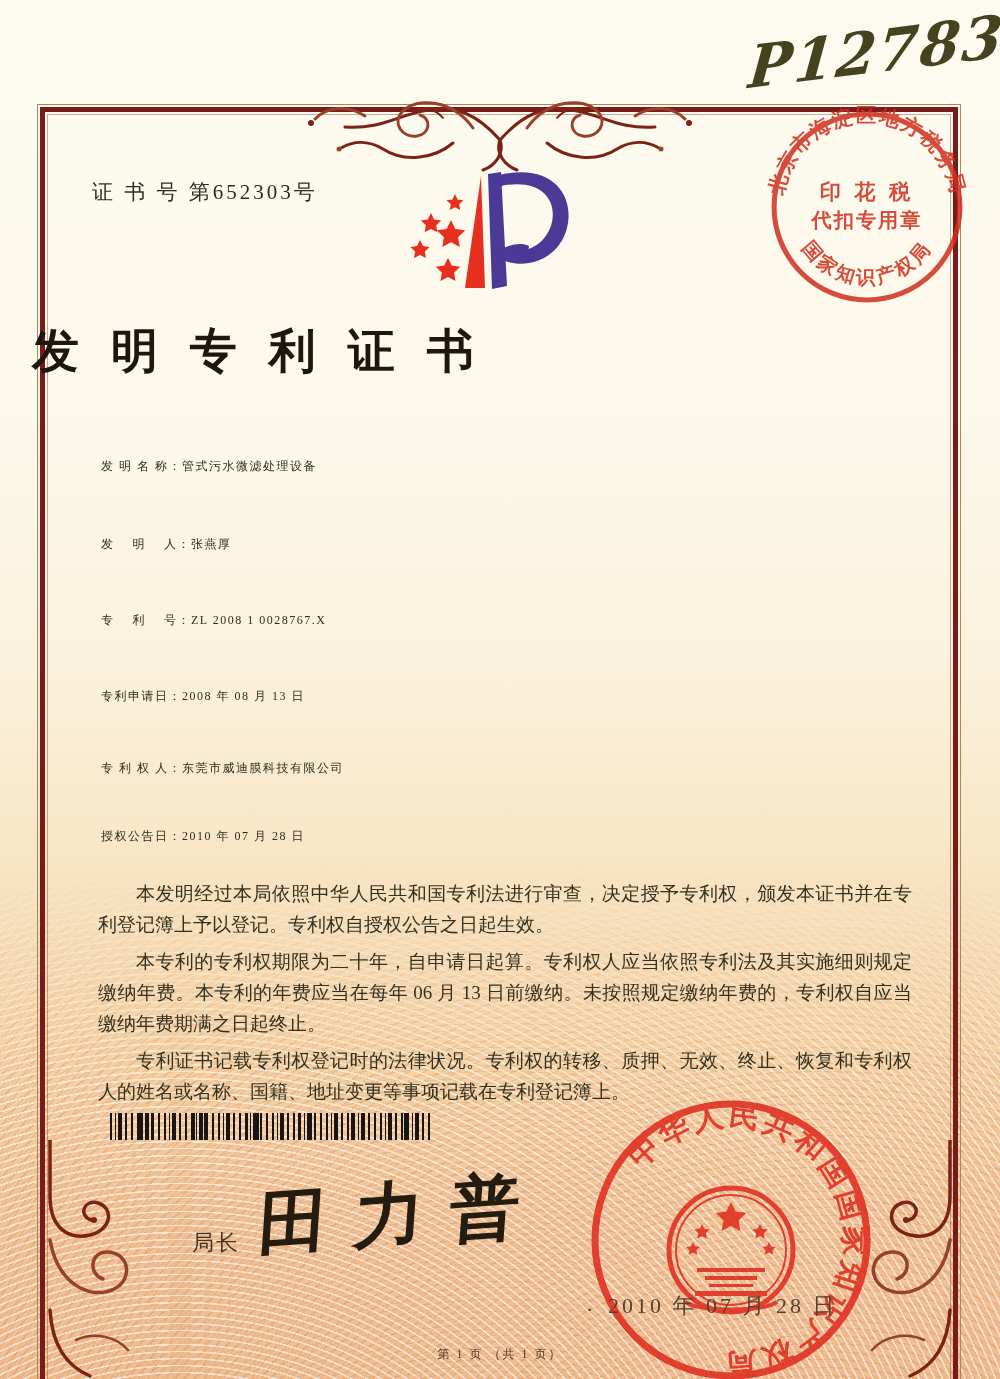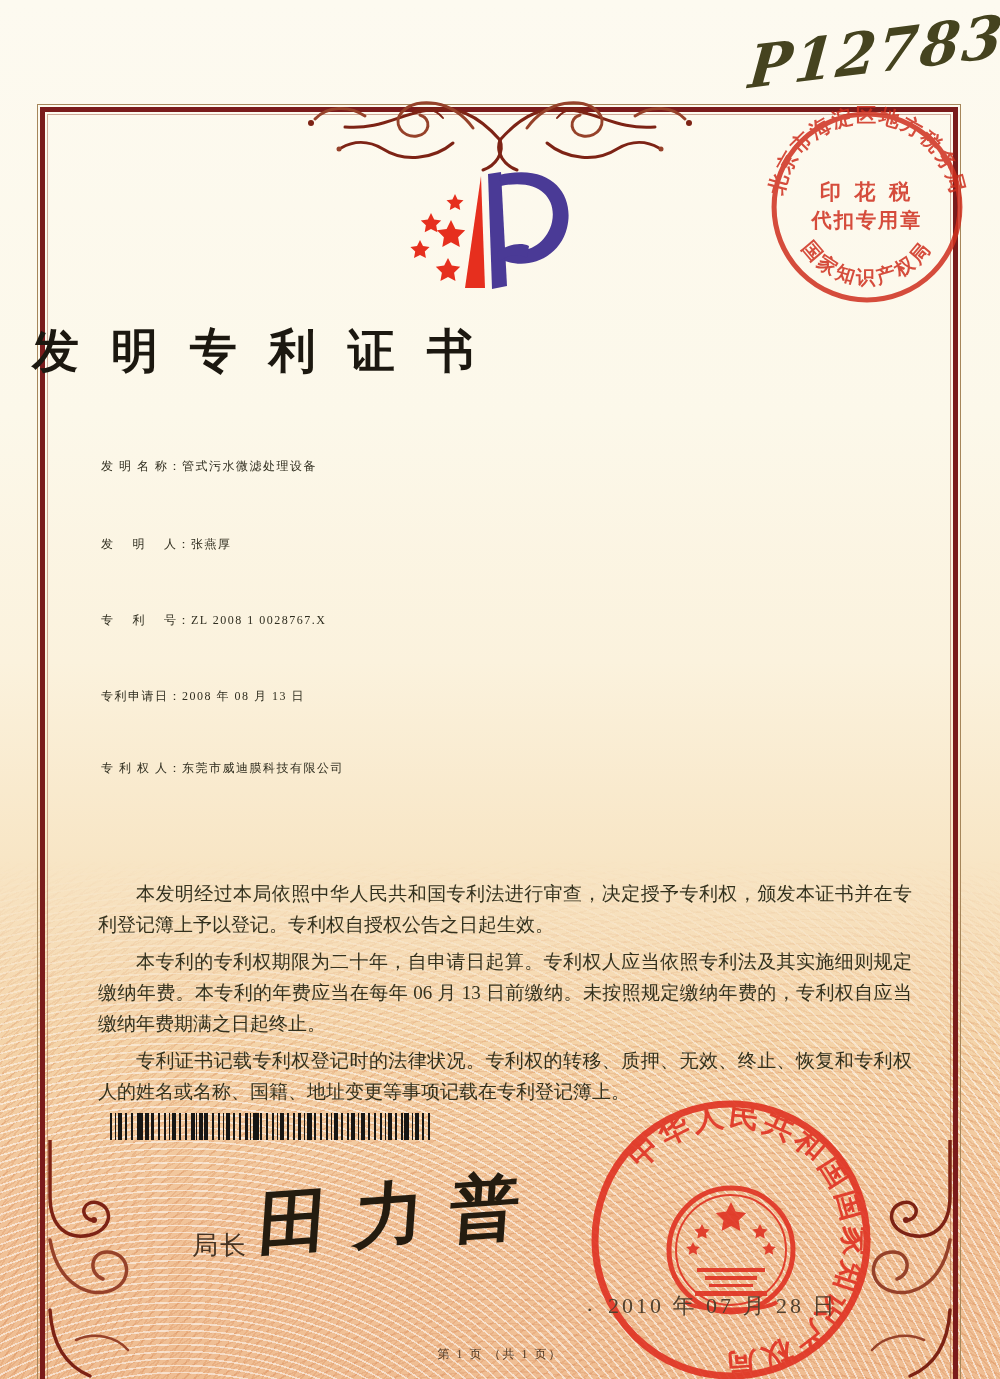--- a/index.html
+++ b/index.html
@@ -69,21 +69,21 @@
   }
   .paras p{margin:6px;text-indent:2em;}
   .barcode{
     position:absolute;left:110px;top:1113px;width:322px;height:27px;
     background-image:
       repeating-linear-gradient(90deg,#171614 0 2px,transparent 2px 5px,#171614 5px 6px,transparent 6px 8px,#171614 8px 12px,transparent 12px 15px,#171614 15px 17px,transparent 17px 21px,#171614 21px 23px,transparent 23px 27px),
       repeating-linear-gradient(90deg,transparent 0 29px,#171614 29px 32px,transparent 32px 41px,#171614 41px 43px,transparent 43px 53px);
   }
   .sig-title{
     position:absolute;left:192px;top:1228px;
-    font-size:26px;color:#463424;letter-spacing:2px;
+    font-size:22px;color:#463424;letter-spacing:2px;
   }
   .sig-name{
     position:absolute;left:258px;top:1168px;
     font-size:70px;font-weight:700;color:#241c10;
     letter-spacing:26px;white-space:nowrap;
     transform:rotate(-4deg) skewX(-8deg);
     font-family:"Liberation Serif",serif;
   }
   .tax-stamp{position:absolute;left:764px;top:106px;width:206px;height:202px;opacity:.85;}
   .big-seal{position:absolute;left:580px;top:1090px;width:302px;height:300px;opacity:.9;}
@@ -136,20 +136,21 @@
   <svg class="ornament orn-br" viewBox="0 0 130 239">
     <g fill="none" stroke="#7d2315" stroke-width="3.5" stroke-linecap="round">
       <path d="M14,0 L14,56 C14,88 32,100 54,95 C76,90 78,68 62,63 C48,59 42,75 55,80"></path>
       <path d="M14,100 C22,146 56,160 78,149 C98,139 93,112 71,112 C54,112 52,134 67,139" stroke="#96422a"></path>
       <path d="M14,170 C16,204 30,226 54,236"></path>
       <path d="M40,200 C58,192 80,196 92,210" stroke="#96422a" stroke-width="2.5"></path>
       <circle cx="58" cy="80" r="3" fill="#7d2315" stroke="none"></circle>
     </g>
   </svg>
 
+  <div class="cert-no">证 书 号 第652303号</div>
 
   <div class="hand-code">P12783</div>
 
   <svg class="logo" viewBox="0 0 216 148">
     <g fill="#e62f1e">
       <path d="M62 36l2.6 5.4 5.9.8-4.3 4.1 1 5.8-5.2-2.8-5.2 2.8 1-5.8-4.3-4.1 5.9-.8z"></path>
       <path d="M38 55l3.2 6.4 7 1-5 4.9 1.2 7-6.4-3.4-6.3 3.4 1.2-7-5.1-4.9 7-1z"></path>
       <path d="M27 82l3 6 6.6.9-4.8 4.6 1.1 6.5-5.9-3.1-6 3.1 1.2-6.5-4.8-4.6 6.6-.9z"></path>
       <path d="M58 62l4.4 8.9 9.8 1.4-7.1 6.9 1.7 9.7-8.8-4.6-8.7 4.6 1.6-9.7-7-6.9 9.7-1.4z"></path>
       <path d="M55 100l3.8 7.6 8.4 1.2-6.1 5.9 1.4 8.4-7.5-4-7.6 4 1.5-8.4-6.1-5.9 8.4-1.2z"></path>
@@ -162,20 +163,21 @@
     </g>
   </svg>
 
   <div class="title">发明专利证书</div>
 
   <div class="field f0"><span>发 明 名 称：</span><span>管式污水微滤处理设备</span></div>
   <div class="field f1"><span>发　 明　 人：</span><span>张燕厚</span></div>
   <div class="field f2"><span>专　 利　 号：</span><span>ZL 2008 1 0028767.X</span></div>
   <div class="field f3"><span>专利申请日：</span><span>2008 年 08 月 13 日</span></div>
   <div class="field f4"><span>专 利 权 人：</span><span>东莞市威迪膜科技有限公司</span></div>
+  <div class="field f5"><span>授权公告日：</span><span>2010 年 07 月 28 日</span></div>
 
   <div class="paras">
     <p>本发明经过本局依照中华人民共和国专利法进行审查，决定授予专利权，颁发本证书并在专利登记簿上予以登记。专利权自授权公告之日起生效。</p>
     <p>本专利的专利权期限为二十年，自申请日起算。专利权人应当依照专利法及其实施细则规定缴纳年费。本专利的年费应当在每年 06 月 13 日前缴纳。未按照规定缴纳年费的，专利权自应当缴纳年费期满之日起终止。</p>
     <p>专利证书记载专利权登记时的法律状况。专利权的转移、质押、无效、终止、恢复和专利权人的姓名或名称、国籍、地址变更等事项记载在专利登记簿上。</p>
   </div>
 
   <div class="barcode"></div>
 
   <div class="sig-title">局长</div>

